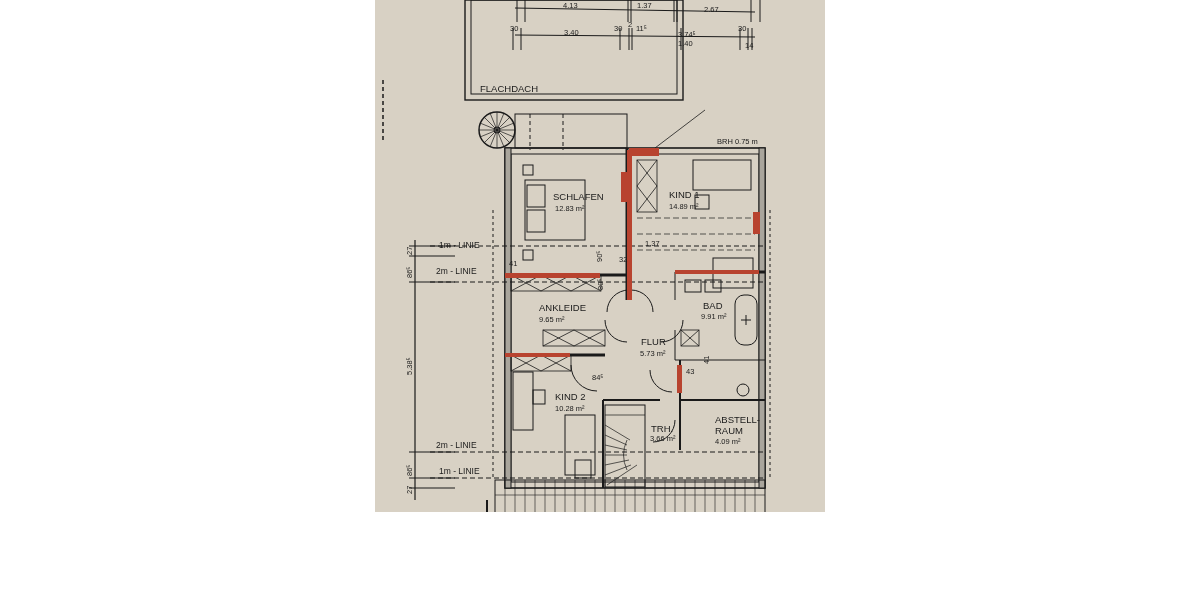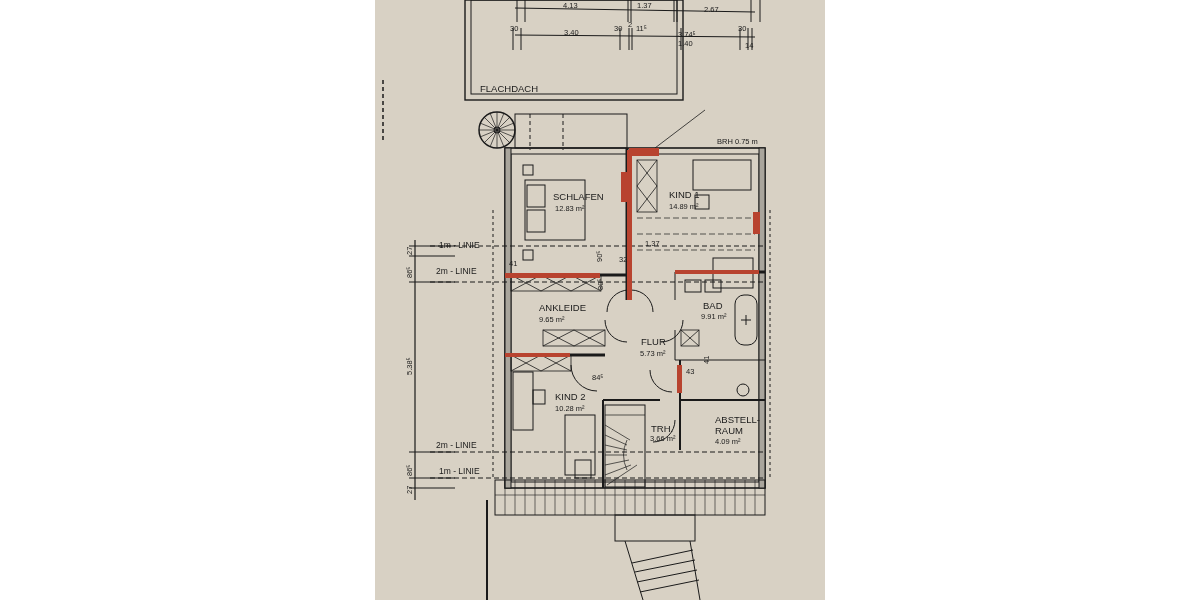--- a/index.html
+++ b/index.html
@@ -1,17 +1,17 @@
 <!DOCTYPE html>
 <html><head>
 <meta charset="utf-8">
 <style>
   html, body { margin:0; padding:0; }
   body { width:1200px; height:600px; background:#ffffff; position:relative; overflow:hidden; font-family:"Liberation Sans", sans-serif; }
-  .sheet { position:absolute; left:375px; top:0; width:450px; height:600px; background:#d8d1c4; overflow:hidden; }
+  .sheet { position:absolute; left:375px; top:0; width:450px; height:512px; background:#d8d1c4; overflow:hidden; }
   svg { position:absolute; left:0; top:0; }
   .lbl { font-family:"Liberation Sans", sans-serif; fill:#1a1a1a; }
   .room { font-size:9.5px; }
   .area { font-size:7.5px; }
   .dim { font-size:7.5px; }
   .line-lbl { font-size:8.5px; }
 </style>
 </head>
 <body>
 

